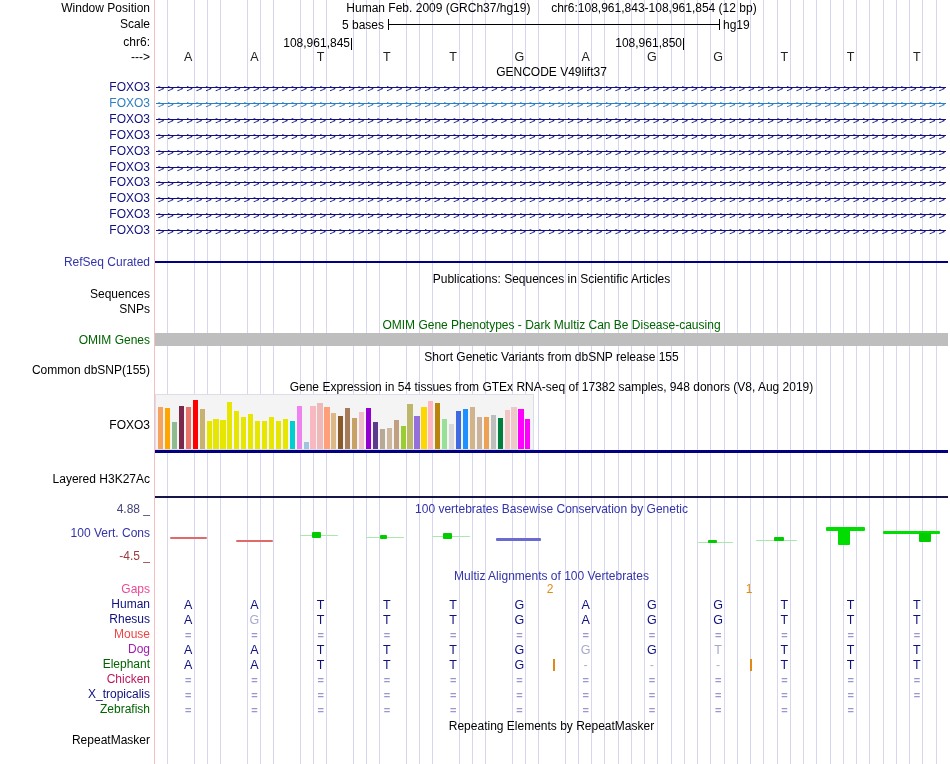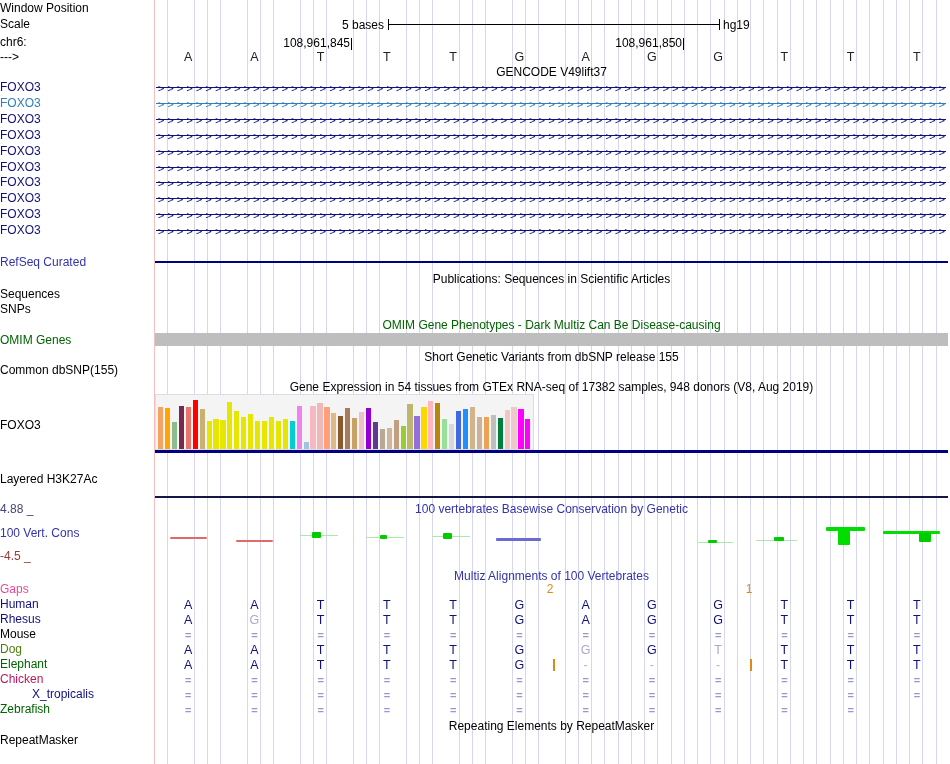--- a/index.html
+++ b/index.html
@@ -2,21 +2,21 @@
 <html><head>
 <meta charset="utf-8">
 <style>
   html,body{margin:0;padding:0;background:#fff;}
   #screen{position:relative;width:950px;height:764px;background:#fff;overflow:hidden;
           font-family:"Liberation Sans","DejaVu Sans",sans-serif;font-size:12px;color:#000;}
   #grid{position:absolute;left:155px;top:0;width:794px;height:764px;z-index:0;
         background:repeating-linear-gradient(to right,transparent 0 12.25px,#D6D6EE 12.25px 13.25px);}
   #guide-pink{position:absolute;left:154px;top:0;width:1px;height:764px;background:#F6BFBF;z-index:0;}
   .abs{position:absolute;z-index:2;}
-  .gutter-label{position:absolute;left:0;width:150px;line-height:13px;z-index:3;white-space:nowrap;}
+  .gutter-label{position:absolute;left:0;width:150px;text-align:right;line-height:13px;z-index:3;white-space:nowrap;}
   .center-title{position:absolute;left:155px;width:793px;text-align:center;line-height:13px;z-index:2;white-space:nowrap;}
   .blue{color:#3333AA;}
   .green{color:#006400;}
   .maxlab{color:#44447A;}
   .minlab{color:#993939;}
   .base-letter{position:absolute;transform:translateX(-50%);font-size:12.5px;color:#222;line-height:13px;z-index:2;}
   .gene-row{position:absolute;left:156px;width:792px;height:14px;overflow:hidden;z-index:2;}
   .gene-line{position:absolute;left:0;right:2px;top:50%;margin-top:-1px;border-top:1px solid currentColor;}
   .gene-arrows{position:absolute;left:2px;top:50%;transform:translateY(-50%);font-size:10.5px;
                letter-spacing:3.2px;white-space:nowrap;line-height:1;font-family:"DejaVu Sans Mono",monospace;}
@@ -35,20 +35,25 @@
   .gap-num{position:absolute;transform:translateX(-50%);line-height:13px;z-index:2;}
 </style>
 </head>
 <body>
 
 <div id="screen">
   <div id="grid"></div>
   <div id="guide-pink"></div>
 
   <div class="gutter-label" style="top:2px">Window Position</div>
+  <div class="center-title" style="top:2px">
+    <span>Human Feb. 2009 (GRCh37/hg19)</span>
+    <span style="display:inline-block;width:14px"></span>
+    <span>chr6:108,961,843-108,961,854 (12 bp)</span>
+  </div>
 
   <div class="gutter-label" style="top:18px">Scale</div>
   <div class="abs" style="left:258px;top:18px;width:126px;text-align:right">5 bases</div>
   <div id="scale-ruler">
       <div></div>
     </div>
   <div class="abs" style="left:723px;top:18px">hg19</div>
 
   <div class="gutter-label" style="top:36px">chr6:</div>
   <div class="abs" style="left:230px;top:36px;width:120px;text-align:right">108,961,845</div>
@@ -248,34 +253,34 @@
     <div class="aln-cell" style="left: 320.625px; top: 613px; color: rgb(16, 16, 126);">T</div>
     <div class="aln-cell" style="left: 386.875px; top: 613px; color: rgb(16, 16, 126);">T</div>
     <div class="aln-cell" style="left: 453.125px; top: 613px; color: rgb(16, 16, 126);">T</div>
     <div class="aln-cell" style="left: 519.375px; top: 613px; color: rgb(16, 16, 126);">G</div>
     <div class="aln-cell" style="left: 585.625px; top: 613px; color: rgb(16, 16, 126);">A</div>
     <div class="aln-cell" style="left: 651.875px; top: 613px; color: rgb(16, 16, 126);">G</div>
     <div class="aln-cell" style="left: 718.125px; top: 613px; color: rgb(16, 16, 126);">G</div>
     <div class="aln-cell" style="left: 784.375px; top: 613px; color: rgb(16, 16, 126);">T</div>
     <div class="aln-cell" style="left: 850.625px; top: 613px; color: rgb(16, 16, 126);">T</div>
     <div class="aln-cell" style="left: 916.875px; top: 613px; color: rgb(16, 16, 126);">T</div>
-    <div class="gutter-label" style="top: 628px; color: #000000;">Mouse</div>
+    <div class="gutter-label" style="top: 628px; color: #ef4444;">Mouse</div>
     <div class="aln-cell aln-eq" style="left: 188.125px; top: 628px; color: rgb(152, 152, 204);">=</div>
     <div class="aln-cell aln-eq" style="left: 254.375px; top: 628px; color: rgb(152, 152, 204);">=</div>
     <div class="aln-cell aln-eq" style="left: 320.625px; top: 628px; color: rgb(152, 152, 204);">=</div>
     <div class="aln-cell aln-eq" style="left: 386.875px; top: 628px; color: rgb(152, 152, 204);">=</div>
     <div class="aln-cell aln-eq" style="left: 453.125px; top: 628px; color: rgb(152, 152, 204);">=</div>
     <div class="aln-cell aln-eq" style="left: 519.375px; top: 628px; color: rgb(152, 152, 204);">=</div>
     <div class="aln-cell aln-eq" style="left: 585.625px; top: 628px; color: rgb(152, 152, 204);">=</div>
     <div class="aln-cell aln-eq" style="left: 651.875px; top: 628px; color: rgb(152, 152, 204);">=</div>
     <div class="aln-cell aln-eq" style="left: 718.125px; top: 628px; color: rgb(152, 152, 204);">=</div>
     <div class="aln-cell aln-eq" style="left: 784.375px; top: 628px; color: rgb(152, 152, 204);">=</div>
     <div class="aln-cell aln-eq" style="left: 850.625px; top: 628px; color: rgb(152, 152, 204);">=</div>
     <div class="aln-cell aln-eq" style="left: 916.875px; top: 628px; color: rgb(152, 152, 204);">=</div>
-    <div class="gutter-label" style="top: 643px; color: #4d7c0f;">Dog</div>
+    <div class="gutter-label" style="top: 643px; color: #a21caf;">Dog</div>
     <div class="aln-cell" style="left: 188.125px; top: 643px; color: rgb(16, 16, 126);">A</div>
     <div class="aln-cell" style="left: 254.375px; top: 643px; color: rgb(16, 16, 126);">A</div>
     <div class="aln-cell" style="left: 320.625px; top: 643px; color: rgb(16, 16, 126);">T</div>
     <div class="aln-cell" style="left: 386.875px; top: 643px; color: rgb(16, 16, 126);">T</div>
     <div class="aln-cell" style="left: 453.125px; top: 643px; color: rgb(16, 16, 126);">T</div>
     <div class="aln-cell" style="left: 519.375px; top: 643px; color: rgb(16, 16, 126);">G</div>
     <div class="aln-cell" style="left: 585.625px; top: 643px; color: rgb(168, 168, 204);">G</div>
     <div class="aln-cell" style="left: 651.875px; top: 643px; color: rgb(16, 16, 126);">G</div>
     <div class="aln-cell" style="left: 718.125px; top: 643px; color: rgb(168, 168, 204);">T</div>
     <div class="aln-cell" style="left: 784.375px; top: 643px; color: rgb(16, 16, 126);">T</div>
@@ -302,21 +307,21 @@
     <div class="aln-cell aln-eq" style="left: 320.625px; top: 673px; color: rgb(152, 152, 204);">=</div>
     <div class="aln-cell aln-eq" style="left: 386.875px; top: 673px; color: rgb(152, 152, 204);">=</div>
     <div class="aln-cell aln-eq" style="left: 453.125px; top: 673px; color: rgb(152, 152, 204);">=</div>
     <div class="aln-cell aln-eq" style="left: 519.375px; top: 673px; color: rgb(152, 152, 204);">=</div>
     <div class="aln-cell aln-eq" style="left: 585.625px; top: 673px; color: rgb(152, 152, 204);">=</div>
     <div class="aln-cell aln-eq" style="left: 651.875px; top: 673px; color: rgb(152, 152, 204);">=</div>
     <div class="aln-cell aln-eq" style="left: 718.125px; top: 673px; color: rgb(152, 152, 204);">=</div>
     <div class="aln-cell aln-eq" style="left: 784.375px; top: 673px; color: rgb(152, 152, 204);">=</div>
     <div class="aln-cell aln-eq" style="left: 850.625px; top: 673px; color: rgb(152, 152, 204);">=</div>
     <div class="aln-cell aln-eq" style="left: 916.875px; top: 673px; color: rgb(152, 152, 204);">=</div>
-    <div class="gutter-label" style="top: 688px; color: rgb(16, 16, 126); margin-left: 32px;">X_tropicalis</div>
+    <div class="gutter-label" style="top: 688px; color: rgb(16, 16, 126);">X_tropicalis</div>
     <div class="aln-cell aln-eq" style="left: 188.125px; top: 688px; color: rgb(152, 152, 204);">=</div>
     <div class="aln-cell aln-eq" style="left: 254.375px; top: 688px; color: rgb(152, 152, 204);">=</div>
     <div class="aln-cell aln-eq" style="left: 320.625px; top: 688px; color: rgb(152, 152, 204);">=</div>
     <div class="aln-cell aln-eq" style="left: 386.875px; top: 688px; color: rgb(152, 152, 204);">=</div>
     <div class="aln-cell aln-eq" style="left: 453.125px; top: 688px; color: rgb(152, 152, 204);">=</div>
     <div class="aln-cell aln-eq" style="left: 519.375px; top: 688px; color: rgb(152, 152, 204);">=</div>
     <div class="aln-cell aln-eq" style="left: 585.625px; top: 688px; color: rgb(152, 152, 204);">=</div>
     <div class="aln-cell aln-eq" style="left: 651.875px; top: 688px; color: rgb(152, 152, 204);">=</div>
     <div class="aln-cell aln-eq" style="left: 718.125px; top: 688px; color: rgb(152, 152, 204);">=</div>
     <div class="aln-cell aln-eq" style="left: 784.375px; top: 688px; color: rgb(152, 152, 204);">=</div>

